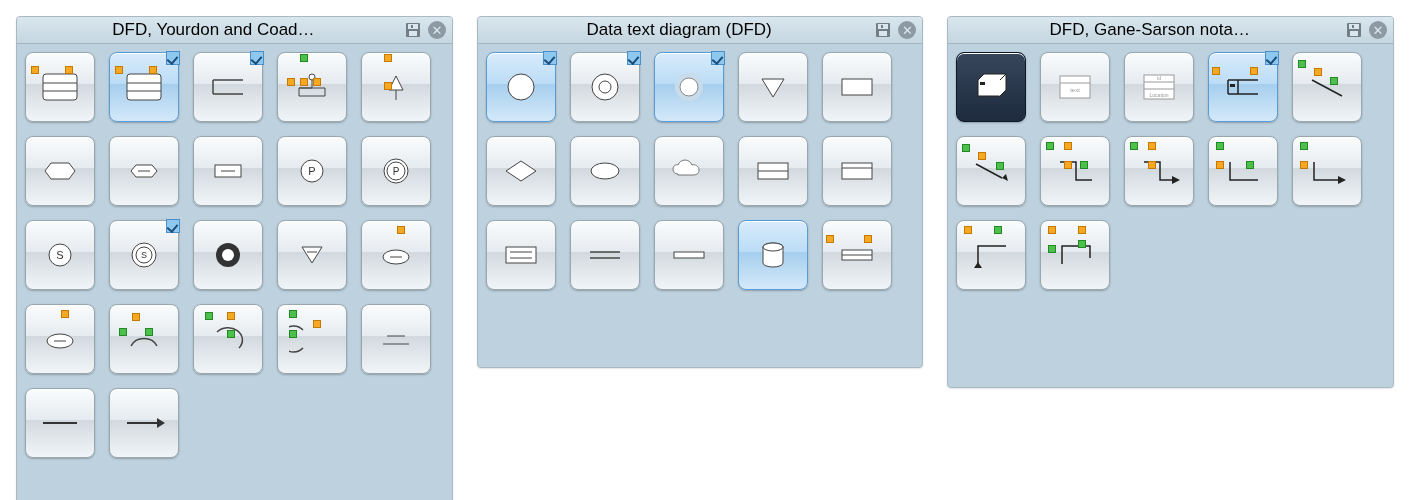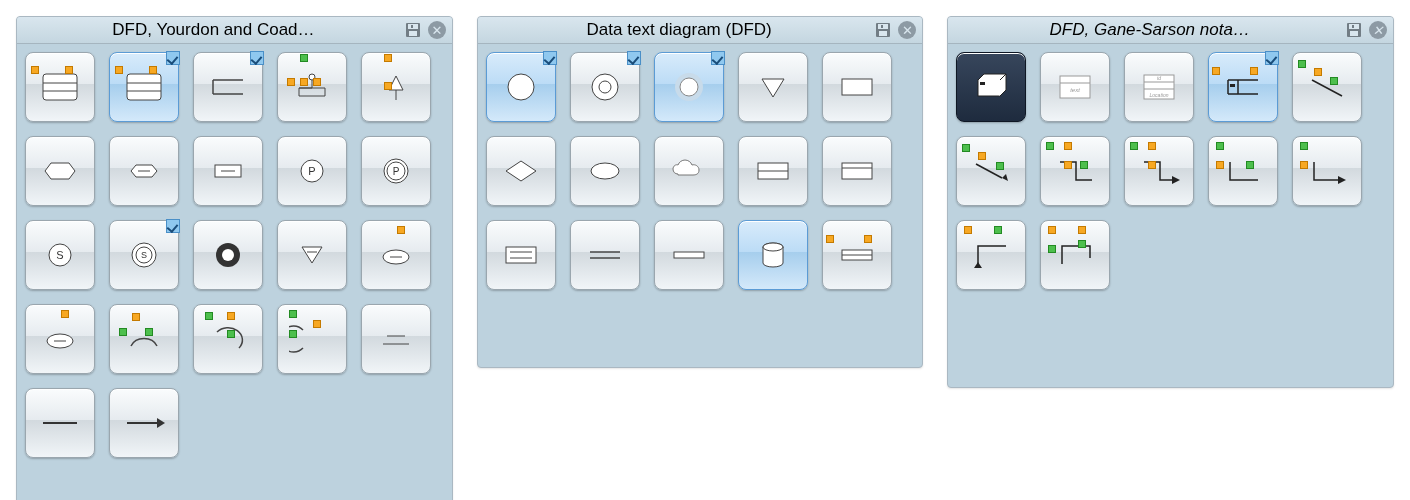--- a/index.html
+++ b/index.html
@@ -108,21 +108,21 @@
   }
   
   .gly { width:46px; height:34px; position:relative; }
   .dot { position:absolute; width:6px;height:6px; transform:translate(-3px,-3px); }
   .dot.o { background:#f7a823; border:1px solid #c47a00; }
   .dot.g { background:#4dbf4d; border:1px solid #238a23; }
 
   
   .p1 { width: 450px; min-height: 490px;}
   .p2 { width: 460px; min-height: 350px;}
-  .p3 { width: 460px; min-height: 370px; font-style: italic;}
+  .p3 { width: 460px; min-height: 370px;}
 </style>
 </head>
 <body>
 
 <div class="workspace">
 
   <div class="panel p1">
     <div class="panel-header">
       <div class="panel-title">DFD, Yourdon and Coad…</div>
       <div class="panel-actions">

